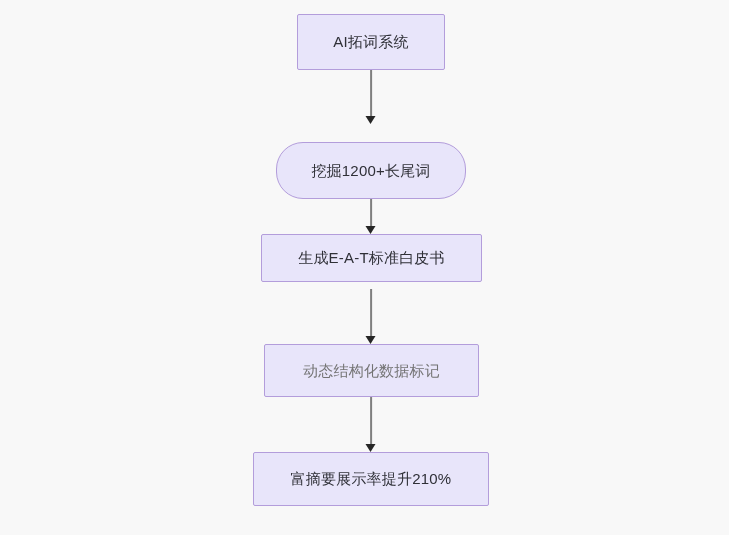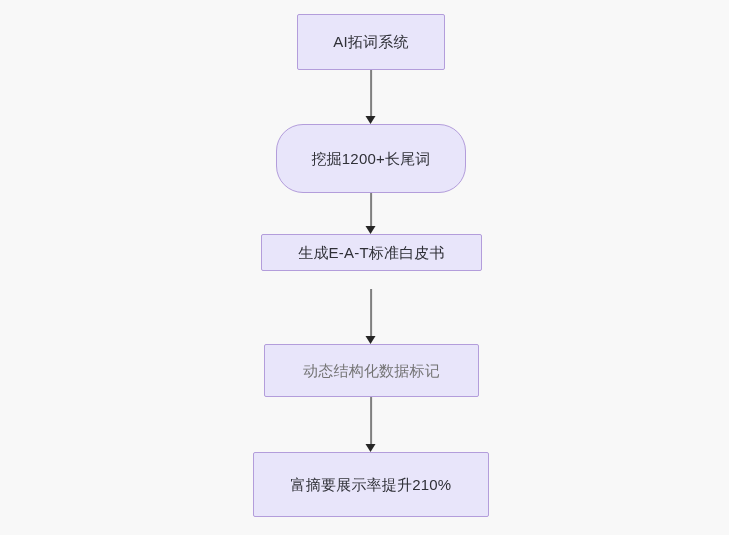--- a/index.html
+++ b/index.html
@@ -81,26 +81,26 @@
     <div class="edge-head" style="top: 47px; border-top-color: rgb(38, 38, 38);"></div>
   </div>
   <div class="edge" style="left: 371px; top: 397px;">
     <div class="edge-line" style="height: 48px; background: rgb(127, 127, 127);"></div>
     <div class="edge-head" style="top: 47px; border-top-color: rgb(38, 38, 38);"></div>
   </div>
 
   <div class="node" style="left: 297px; top: 14px; width: 148px; height: 56px; background: rgb(232, 229, 250); border-color: rgb(179, 157, 219); color: rgb(47, 48, 55);">
     <span class="node-label">AI拓词系统</span>
   </div>
-  <div class="node" style="left: 276px; top: 124px; width: 190px; height: 69px; background: rgb(232, 229, 250); border-color: rgb(179, 157, 219); color: rgb(47, 48, 55); border-radius: 27px;">
+  <div class="node" style="left: 276px; top: 142px; width: 190px; height: 57px; background: rgb(232, 229, 250); border-color: rgb(179, 157, 219); color: rgb(47, 48, 55); border-radius: 27px;">
     <span class="node-label">挖掘1200+长尾词</span>
   </div>
-  <div class="node" style="left: 261px; top: 234px; width: 221px; height: 37px; background: rgb(232, 229, 250); border-color: rgb(179, 157, 219); color: rgb(47, 48, 55);">
+  <div class="node" style="left: 261px; top: 234px; width: 221px; height: 48px; background: rgb(232, 229, 250); border-color: rgb(179, 157, 219); color: rgb(47, 48, 55);">
     <span class="node-label">生成E-A-T标准白皮书</span>
   </div>
   <div class="node" style="left: 264px; top: 344px; width: 215px; height: 53px; background: rgb(232, 229, 250); border-color: rgb(179, 157, 219); color: #737373;">
     <span class="node-label">动态结构化数据标记</span>
   </div>
-  <div class="node" style="left: 253px; top: 452px; width: 236px; height: 65px; background: rgb(232, 229, 250); border-color: rgb(179, 157, 219); color: rgb(47, 48, 55);">
+  <div class="node" style="left: 253px; top: 452px; width: 236px; height: 54px; background: rgb(232, 229, 250); border-color: rgb(179, 157, 219); color: rgb(47, 48, 55);">
     <span class="node-label">富摘要展示率提升210%</span>
   </div>
 
 </div>
 
 </body></html>

